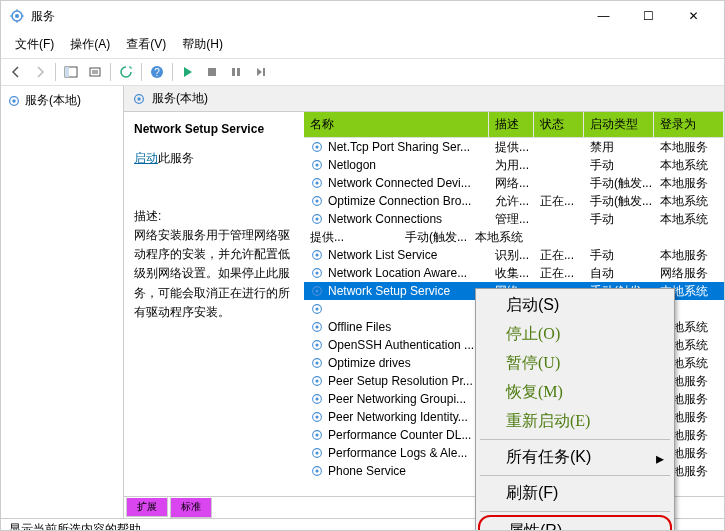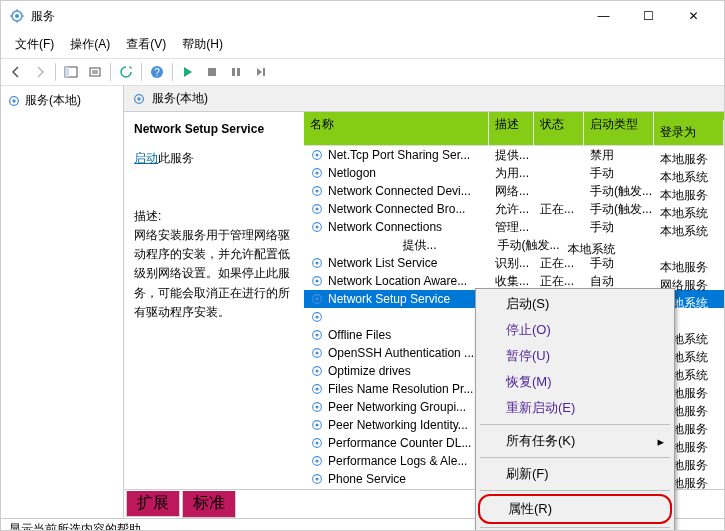--- a/index.html
+++ b/index.html
@@ -19,32 +19,32 @@
 .treereow { display:flex; align-items:center; gap:4px; padding:2px; }
 .mainpane { flex:1; display:flex; flex-direction:column; }
 .mainhdr { background:#f0f0f0; padding:4px 8px; border-bottom:1px solid #ccc; display:flex; align-items:center; gap:6px; }
 .content { flex:1; display:flex; overflow:hidden; }
 .detailpane { width:180px; padding:8px 10px; font-size:12px; line-height:1.6; }
 .detailpane .svcname { font-weight:bold; margin-bottom:10px; }
 .detailpane a { color:#0369a1; text-decoration:underline; }
 .listpane { flex:1; overflow:auto; position:relative; }
 .colhdr { display:flex; border-bottom:1px solid #ddd; position:sticky; top:0; background:#84cc16; }
 .colhdr > div { padding:4px 6px; border-right:1px solid #e5e5e5; font-size:12px; }
-.rows .row { display:flex; height:18px; align-items:center;justify-content:center; }
+.rows .row { display:flex; height:18px; align-items:center; }
 .rows .row.selected { background:#0078d7; color:#fff; }
 .rows .row > div { padding:0 6px; overflow:hidden; white-space:nowrap; text-overflow:ellipsis; font-size:12px; display:flex; align-items:center; gap:4px; }
-.c-name { width:185px; } .c-desc{width:45px;} .c-stat{width:50px;} .c-start{width:70px;} .c-log{width:70px;margin-top:8px;}
+.c-name { width:185px; } .c-desc{width:45px;} .c-stat{width:50px;} .c-start{width:70px;} .c-log{width:70px;}
 .gearicon { width:14px; height:14px; flex-shrink:0; }
 .tabstrip { display:flex; border-top:1px solid #ccc; padding-top:1px; }
-.tab { padding:2px 10px; border:1px solid #ccc; border-top:none; background:#be185d; font-size:16px; margin-left:2px; }
+.tab { padding:2px 10px; border:1px solid #ccc; border-top:none; background:#d946ef; font-size:10px; margin-left:2px; }
 .tab.active { border-top:1px solid #fff; position:relative; top:-1px; }
 .statusbar { height:22px; border-top:1px solid #ccc; padding:2px 8px; font-size:12px; display:flex; align-items:center; }
 .ctxmenu { position:absolute; left:474px; top:287px; width:200px; background:#f0f0f0; border:1px solid #a0a0a0; box-shadow:2px 3px 4px rgba(0,0,0,.3); padding:2px; z-index:10; }
-.ctxitem { padding:4px 20px 4px 28px; font-size:13px; position:relative; }
-.ctxitem.disabled { color:#4c1d95; }
+.ctxitem { padding:4px 20px 4px 28px; font-size:16px; position:relative; }
+.ctxitem.disabled { color:#4d7c0f;font-family:Liberation Serif, serif; }
 .ctxitem.hl { border:2px solid #d00; border-radius:12px; }
 .ctxsep { height:1px; background:#c0c0c0; margin:3px 2px; }
 .ctxitem .arrow { position:absolute; right:8px; top:6px; }
 </style>
 </head>
 <body>
 
 <div class="titlebar">
   <svg class="icon" viewBox="0 0 16 16">
       <circle cx="8" cy="8" r="5" fill="none" stroke="#4a90d9" stroke-width="1.5"></circle>
@@ -208,21 +208,21 @@
               <div class="c-stat"></div>
               <div class="c-start">手动(触发...</div>
               <div class="c-log">本地服务</div>
             </div>
             <div class="row">
               <div class="c-name">
                 <svg class="gearicon" viewBox="0 0 16 16">
                   <circle cx="8" cy="8" r="5" fill="none" stroke="#4a90d9" stroke-width="1.2"></circle>
                   <circle cx="8" cy="8" r="1.8" fill="#4a90d9"></circle>
                 </svg>
-                <span>Network Connected Bro...</span>
+                <span>Optimize Connection Bro...</span>
               </div>
               <div class="c-desc">允许...</div>
               <div class="c-stat">正在...</div>
               <div class="c-start">手动(触发...</div>
               <div class="c-log">本地系统</div>
             </div>
             <div class="row">
               <div class="c-name">
                 <svg class="gearicon" viewBox="0 0 16 16">
                   <circle cx="8" cy="8" r="5" fill="none" stroke="#4a90d9" stroke-width="1.2"></circle>
@@ -330,21 +330,21 @@
               <div class="c-stat"></div>
               <div class="c-start"></div>
               <div class="c-log">本地系统</div>
             </div>
             <div class="row">
               <div class="c-name">
                 <svg class="gearicon" viewBox="0 0 16 16">
                   <circle cx="8" cy="8" r="5" fill="none" stroke="#4a90d9" stroke-width="1.2"></circle>
                   <circle cx="8" cy="8" r="1.8" fill="#4a90d9"></circle>
                 </svg>
-                <span>Files Name Resolution Pr...</span>
+                <span>Peer Setup Resolution Pr...</span>
               </div>
               <div class="c-desc"></div>
               <div class="c-stat"></div>
               <div class="c-start"></div>
               <div class="c-log">本地服务</div>
             </div>
             <div class="row">
               <div class="c-name">
                 <svg class="gearicon" viewBox="0 0 16 16">
                   <circle cx="8" cy="8" r="5" fill="none" stroke="#4a90d9" stroke-width="1.2"></circle>

